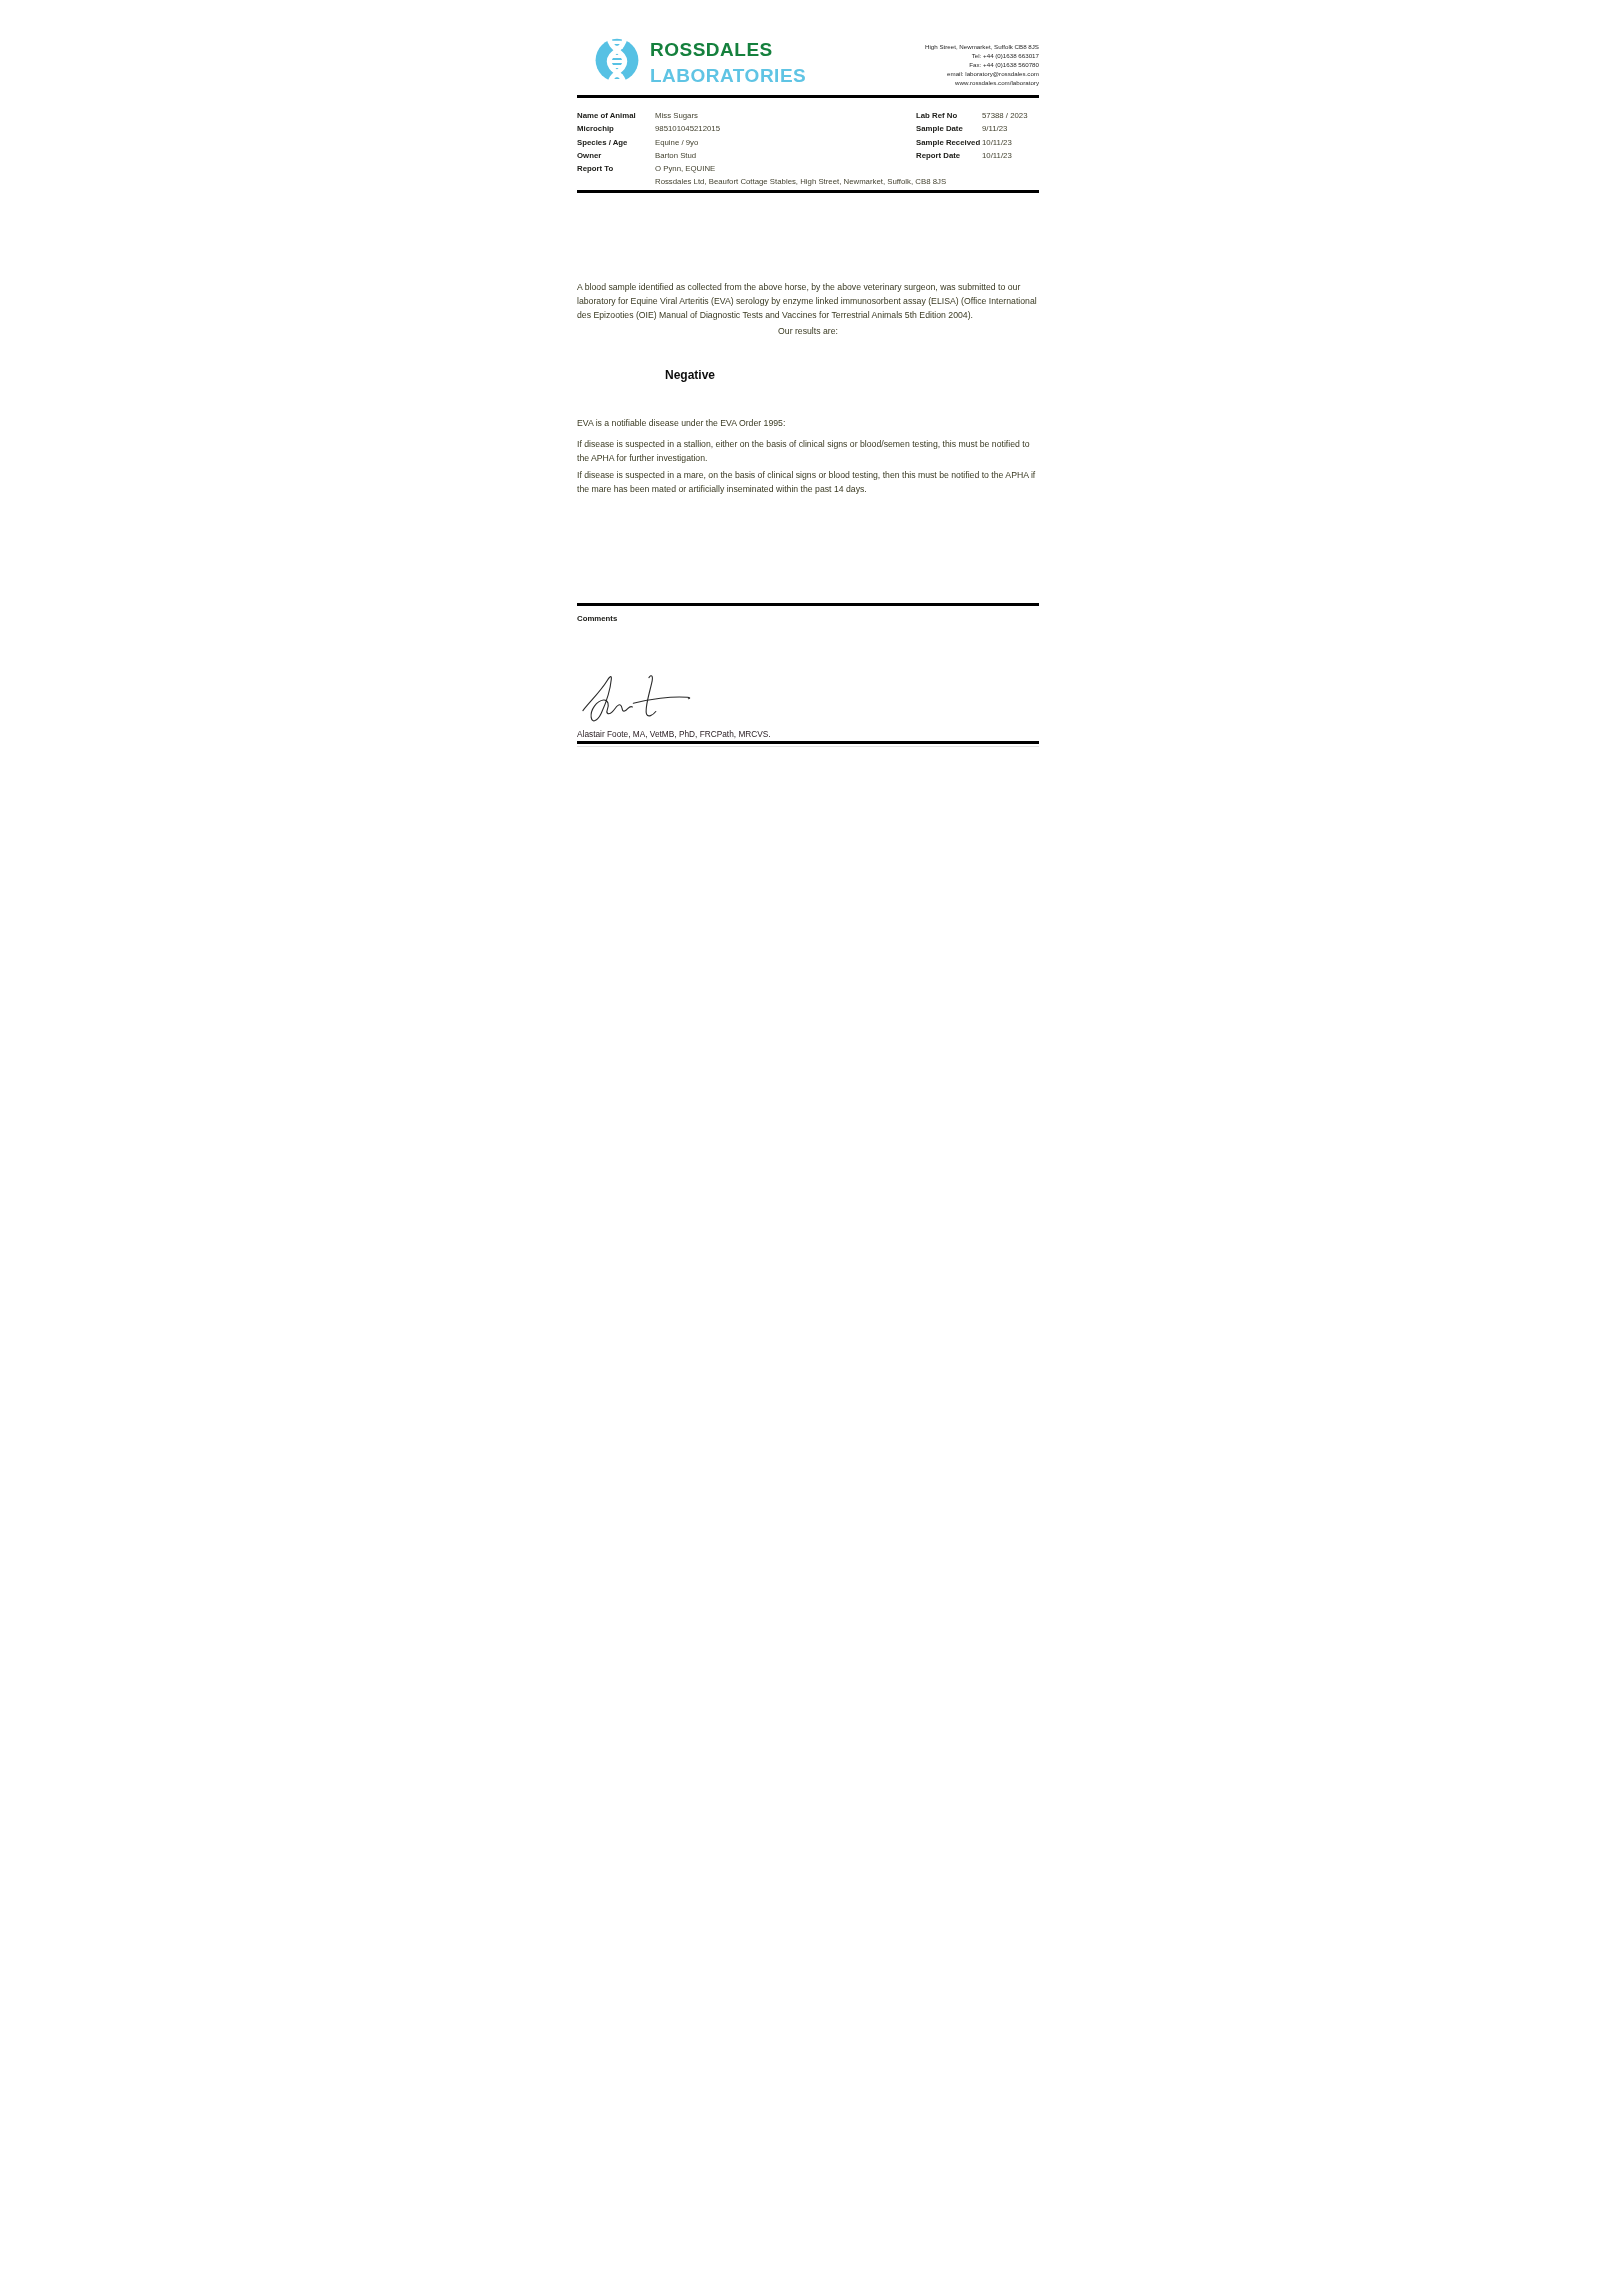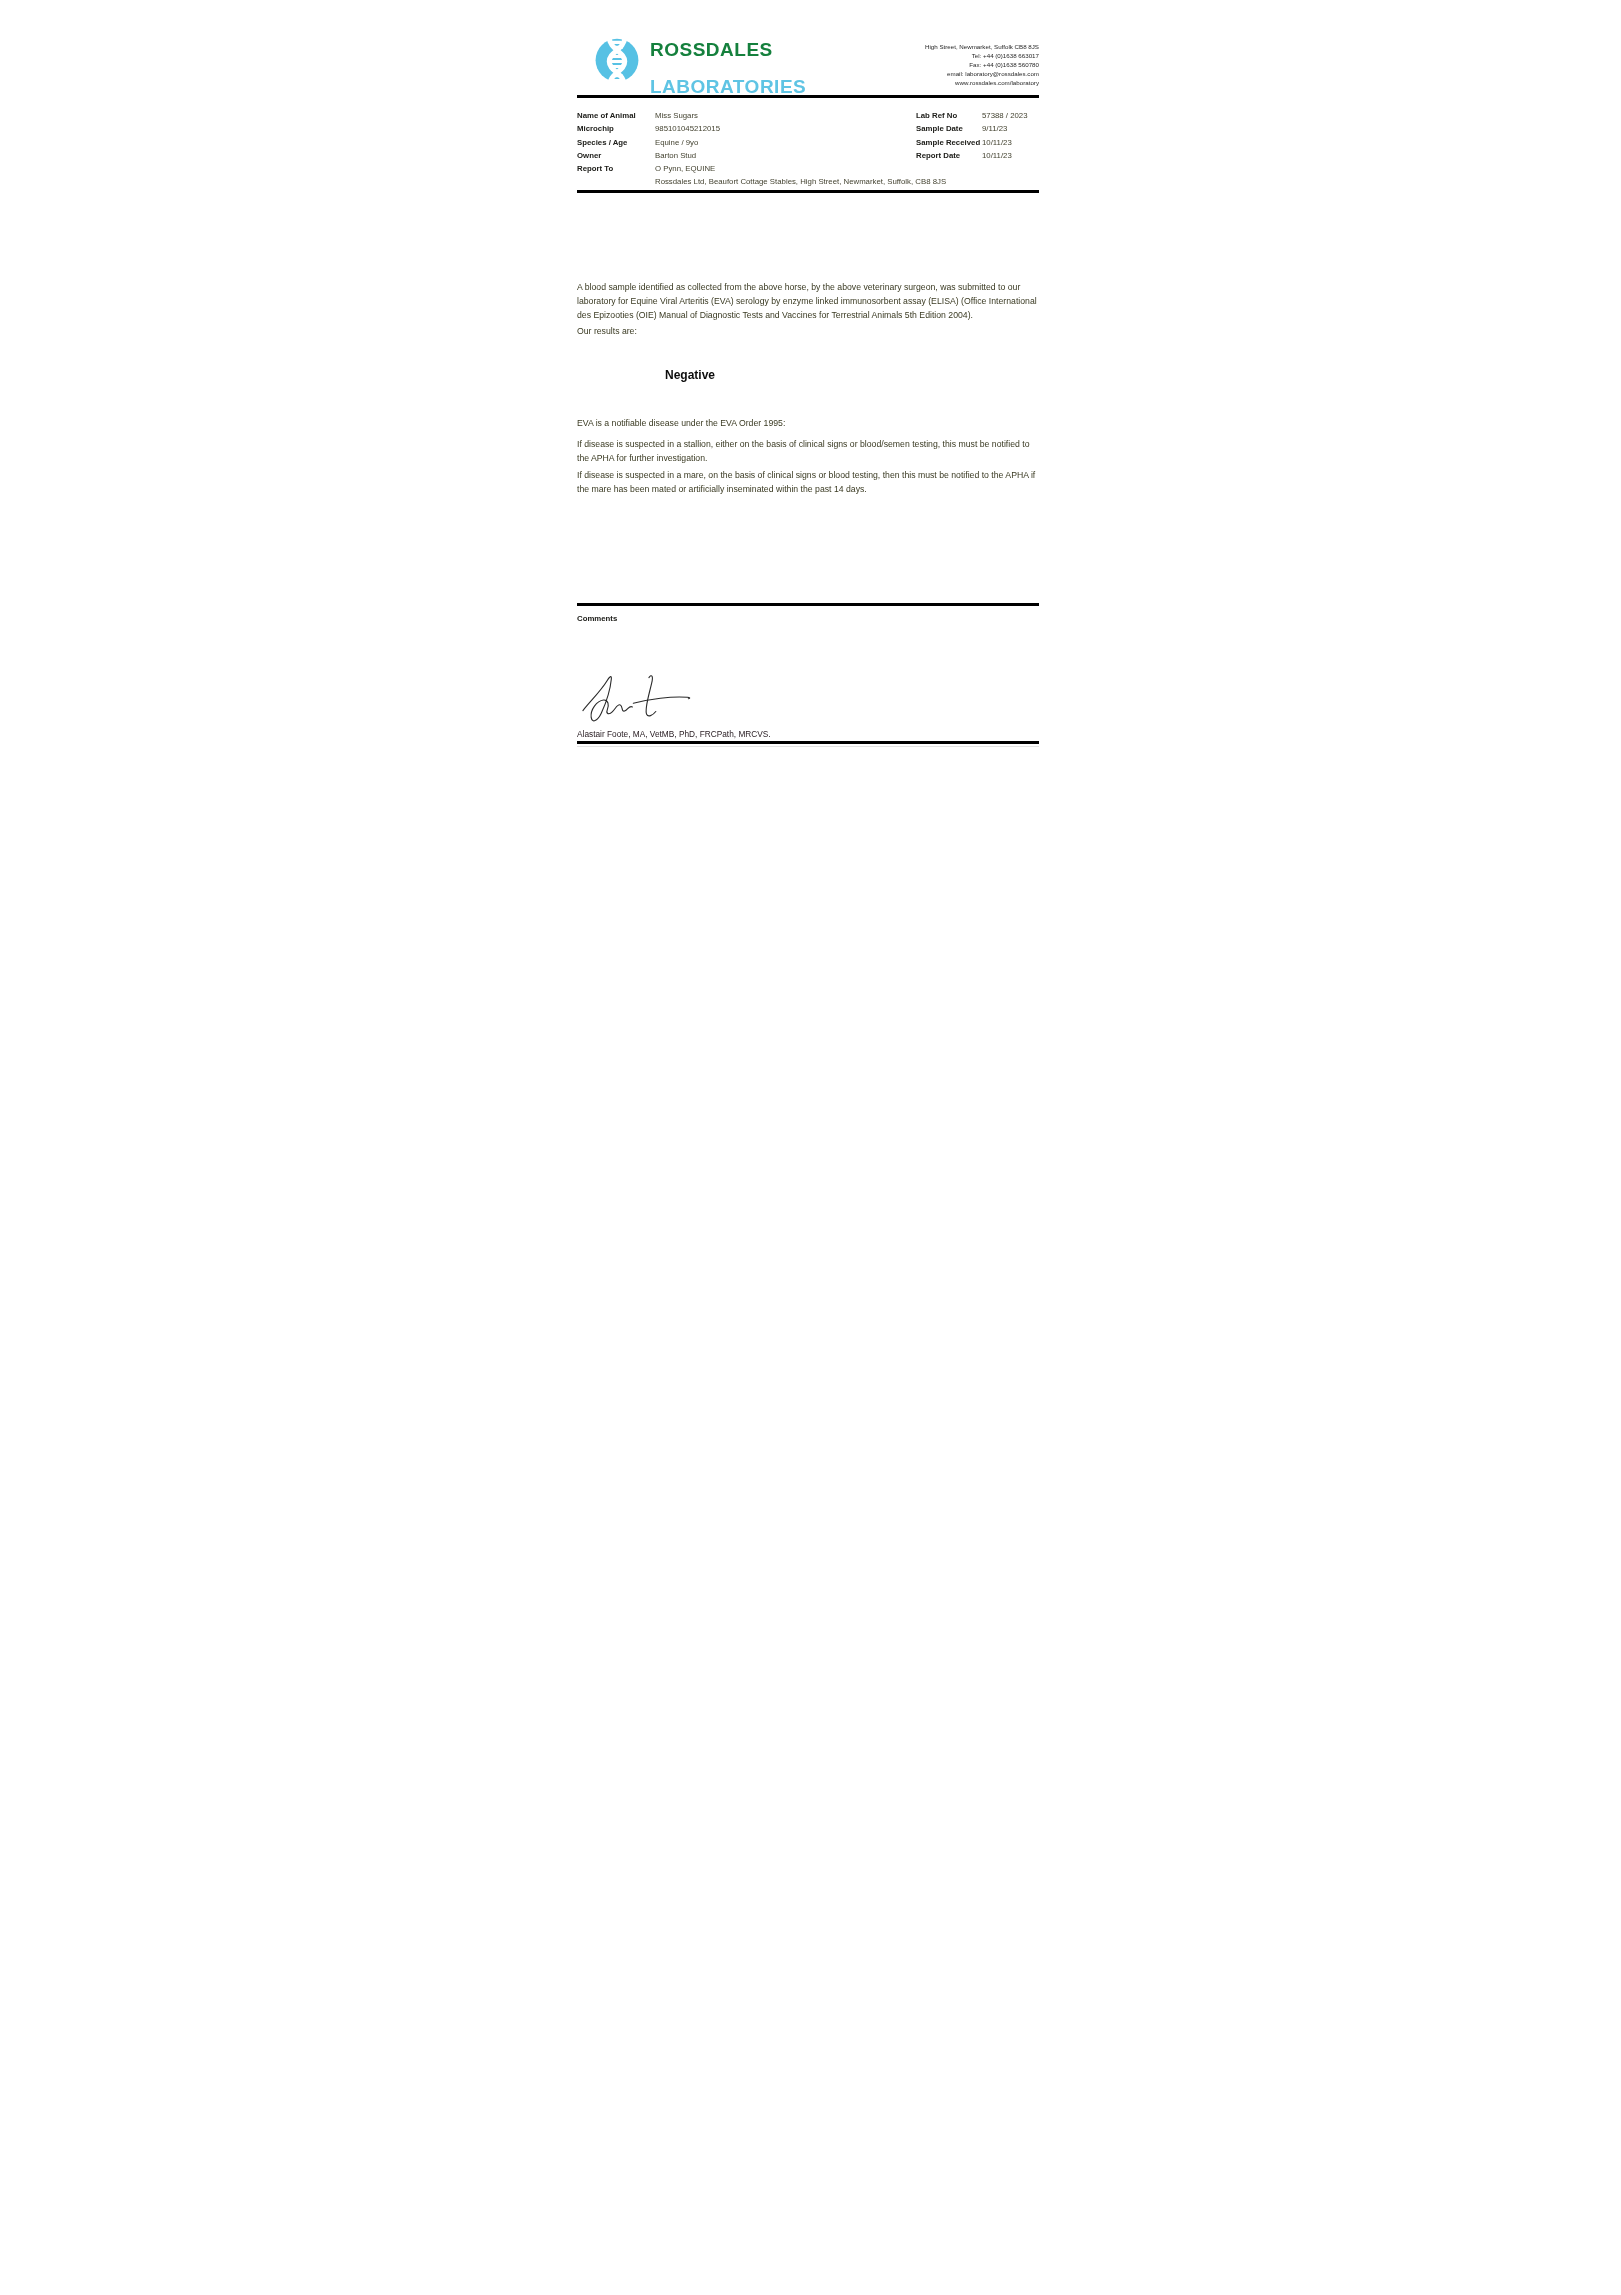--- a/index.html
+++ b/index.html
@@ -3,21 +3,21 @@
 <meta charset="utf-8">
 <style>
   html,body{margin:0;padding:0;background:#ffffff;}
   body{font-family:"Liberation Sans", sans-serif; -webkit-font-smoothing:antialiased;}
   .page{position:relative;width:541px;height:765px;margin:0 auto;background:#ffffff;overflow:hidden;}
 
   
   .logo-circle-svg{position:absolute;left:54px;top:36px;}
   .brand{position:absolute;left:110px;top:40px;line-height:1;}
   .brand-line1{font-size:19px;font-weight:700;letter-spacing:0.5px;color:#15803d;}
-  .brand-line2{font-size:19px;font-weight:700;letter-spacing:0.5px;color:#5fc4e4;margin-top:18px;}
+  .brand-line2{font-size:19px;font-weight:700;letter-spacing:0.5px;color:#5fc4e4;margin-top:7px;}
   .contact{position:absolute;right:42px;top:42px;text-align:right;font-size:6.2px;line-height:9px;color:#272727;}
 
   .rule{position:absolute;left:37px;width:462px;background:#000;}
   .rule-top{top:95px;height:2.8px;}
   .rule-mid{top:190px;height:2.8px;}
   .rule-comments{top:603px;height:2.8px;}
   .footer-bar{top:741px;height:3.2px;}
   .footer-hairline{position:absolute;left:37px;width:462px;top:746px;height:0.5px;background:#e3e3e3;}
 
   
@@ -25,21 +25,21 @@
   .info-row{position:relative;height:13.3px;}
   .lbl{position:absolute;left:0;top:0;width:78px;font-weight:700;color:#20201c;}
   .val{position:absolute;left:78px;top:0;white-space:nowrap;}
   .rlbl{position:absolute;left:339px;top:0;width:69px;font-weight:700;color:#20201c;}
   .rval{position:absolute;left:405px;top:0;white-space:nowrap;}
 
   
   .report-title{position:absolute;left:0;top:228px;width:100%;text-align:center;font-size:11.5px;line-height:14.2px;font-weight:700;color:#1d3b35;letter-spacing:0.1px;}
   .para{position:absolute;left:37px;width:462px;font-size:8.7px;line-height:14px;color:#3a3a22;}
   .p-intro{top:280px;}
-  .p-lead{top:324px;}
+  .p-lead{top:324px;text-align:center;}
   .result{position:absolute;left:125px;top:368px;font-size:12px;font-weight:700;color:#0d0d0d;}
   .p-notifiable{top:416px;}
   .p-stallion{top:437px;}
   .p-mare{top:468px;}
 
   
   .comments-heading{position:absolute;left:37px;top:614px;font-size:7.8px;font-weight:700;color:#20201c;}
   .signature-svg{position:absolute;left:39px;top:673px;}
   .signatory{position:absolute;left:37px;top:729px;font-size:8.3px;color:#2c2126;text-align:right;}
 </style>

